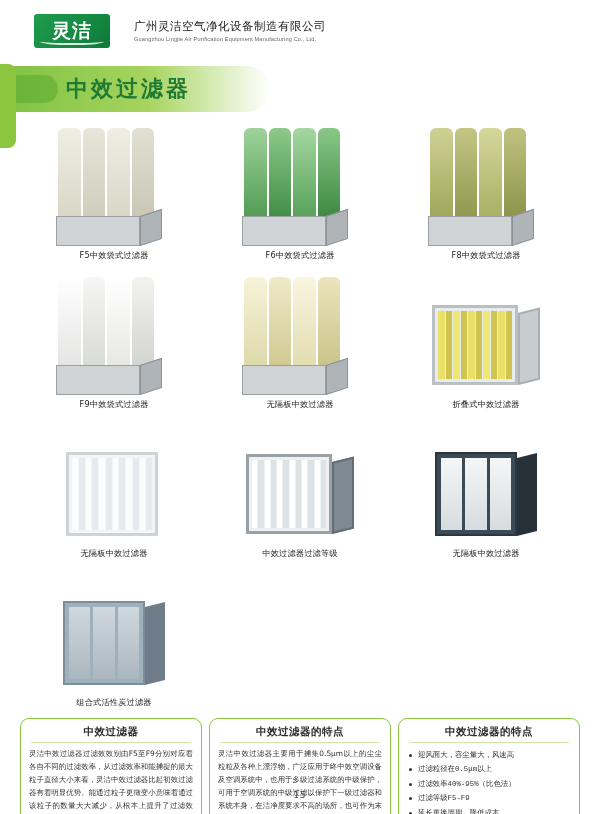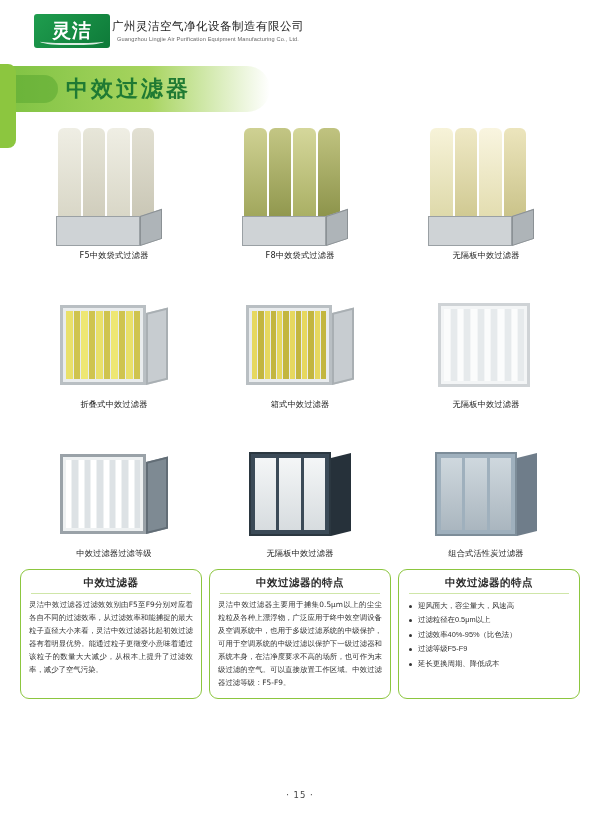--- a/index.html
+++ b/index.html
@@ -55,23 +55,22 @@
     position: absolute;
     bottom: 3px;
     left: 6px;
     width: 64px;
     height: 7px;
     border-bottom: 2px solid #ffffff;
     border-radius: 0 0 40% 40%;
     opacity: .85;
   }
   .company-text {
-    margin-left: 2px;
+    margin-left: 24px;
     line-height: 1.25;
-    text-align: center;
   }
   .company-cn {
     font-size: 11.5px;
     color: #222;
     letter-spacing: .5px;
     font-family: "DejaVu Sans", sans-serif;
   }
   .company-en {
     font-size: 5.6px;
     color: #666;
@@ -306,21 +305,21 @@
   .bullet-list {
     margin: 0;
     padding-left: 11px;
     list-style: none;
   }
   .bullet-list li {
     font-size: 7.4px;
     line-height: 1.95;
     color: #333;
     position: relative;
-    font-family: Liberation Sans, sans-serif;
+    font-family: Liberation Mono, monospace;
   }
   .bullet-list li::before {
     content: "";
     position: absolute;
     left: -9px;
     top: 6px;
     width: 3px;
     height: 3px;
     background: #333;
     border-radius: 50%;
@@ -375,38 +374,68 @@
             <span class="bag" style="background:linear-gradient(180deg,#efeee4,#d8d6c6)"></span>
             <span class="bag" style="background:linear-gradient(180deg,#e2e0d2,#c9c6b5)"></span>
           </div>
           <div class="frame"></div>
           <div class="frame-side"></div>
         </div>
       </div>
       <div class="caption">F5中效袋式过滤器</div>
     </div>
 
+    <div class="cell">
+      <div class="thumb">
+        <div class="bagfilter">
+          <div class="bags">
+            <span class="bag" style="background:linear-gradient(180deg,#9fd39a,#4f9a52)"></span>
+            <span class="bag" style="background:linear-gradient(180deg,#8dc98a,#3f8c45)"></span>
+            <span class="bag" style="background:linear-gradient(180deg,#a5d7a0,#55a058)"></span>
+            <span class="bag" style="background:linear-gradient(180deg,#8ac787,#3b8742)"></span>
+          </div>
+          <div class="frame"></div>
+          <div class="frame-side"></div>
+        </div>
+      </div>
+      <div class="caption">F6中效袋式过滤器</div>
+    </div>
 
 
     <div class="cell">
       <div class="thumb">
         <div class="bagfilter">
           <div class="bags">
             <span class="bag" style="background:linear-gradient(180deg,#cfd193,#9fa55a)"></span>
             <span class="bag" style="background:linear-gradient(180deg,#c3c684,#8f964c)"></span>
             <span class="bag" style="background:linear-gradient(180deg,#d5d79b,#a8ae62)"></span>
             <span class="bag" style="background:linear-gradient(180deg,#c0c380,#8b9249)"></span>
           </div>
           <div class="frame"></div>
           <div class="frame-side"></div>
         </div>
       </div>
       <div class="caption">F8中效袋式过滤器</div>
     </div>
 
+    <div class="cell">
+      <div class="thumb">
+        <div class="bagfilter">
+          <div class="bags">
+            <span class="bag" style="background:linear-gradient(180deg,#ffffff,#e3e4e2)"></span>
+            <span class="bag" style="background:linear-gradient(180deg,#f6f6f4,#d8dad6)"></span>
+            <span class="bag" style="background:linear-gradient(180deg,#ffffff,#e6e7e4)"></span>
+            <span class="bag" style="background:linear-gradient(180deg,#f2f2ef,#d2d4d0)"></span>
+          </div>
+          <div class="frame"></div>
+          <div class="frame-side"></div>
+        </div>
+      </div>
+      <div class="caption">F9中效袋式过滤器</div>
+    </div>
 
     <div class="cell">
       <div class="thumb">
         <div class="bagfilter">
           <div class="bags">
             <span class="bag" style="background:linear-gradient(180deg,#f7f3d9,#ddd8a8)"></span>
             <span class="bag" style="background:linear-gradient(180deg,#efe9c6,#cfc890)"></span>
             <span class="bag" style="background:linear-gradient(180deg,#f9f5e0,#e2dcae)"></span>
             <span class="bag" style="background:linear-gradient(180deg,#ece5bd,#c9c288)"></span>
           </div>
@@ -433,44 +462,20 @@
                 <i style="background:#cfc44f"></i>
               <i style="background:#e9e06a"></i>
                 <i style="background:#cfc44f"></i>
             </div>
           </div>
         </div>
       </div>
       <div class="caption">折叠式中效过滤器</div>
     </div>
 
-    <div class="cell">
-      <div class="thumb">
-        <div class="boxfilter">
-          <div class="side"></div>
-          <div class="front">
-            <div class="stripes">
-              <i style="background:#e6d85f"></i>
-                <i style="background:#c3b63f"></i>
-              <i style="background:#e6d85f"></i>
-                <i style="background:#c3b63f"></i>
-              <i style="background:#e6d85f"></i>
-                <i style="background:#c3b63f"></i>
-              <i style="background:#e6d85f"></i>
-                <i style="background:#c3b63f"></i>
-              <i style="background:#e6d85f"></i>
-                <i style="background:#c3b63f"></i>
-              <i style="background:#e6d85f"></i>
-                <i style="background:#c3b63f"></i>
-            </div>
-          </div>
-        </div>
-      </div>
-      <div class="caption">箱式中效过滤器</div>
-    </div>
 
     <div class="cell">
       <div class="thumb">
         <div class="boxfilter">
           <div class="front" style="left:12px;top:8px;width:92px;height:84px;border-color:#cfd3d6;background:#f3f5f6">
             <div class="stripes">
               <i style="background:#fbfcfc"></i>
                 <i style="background:#e6eaec"></i>
               <i style="background:#fbfcfc"></i>
                 <i style="background:#e6eaec"></i>

